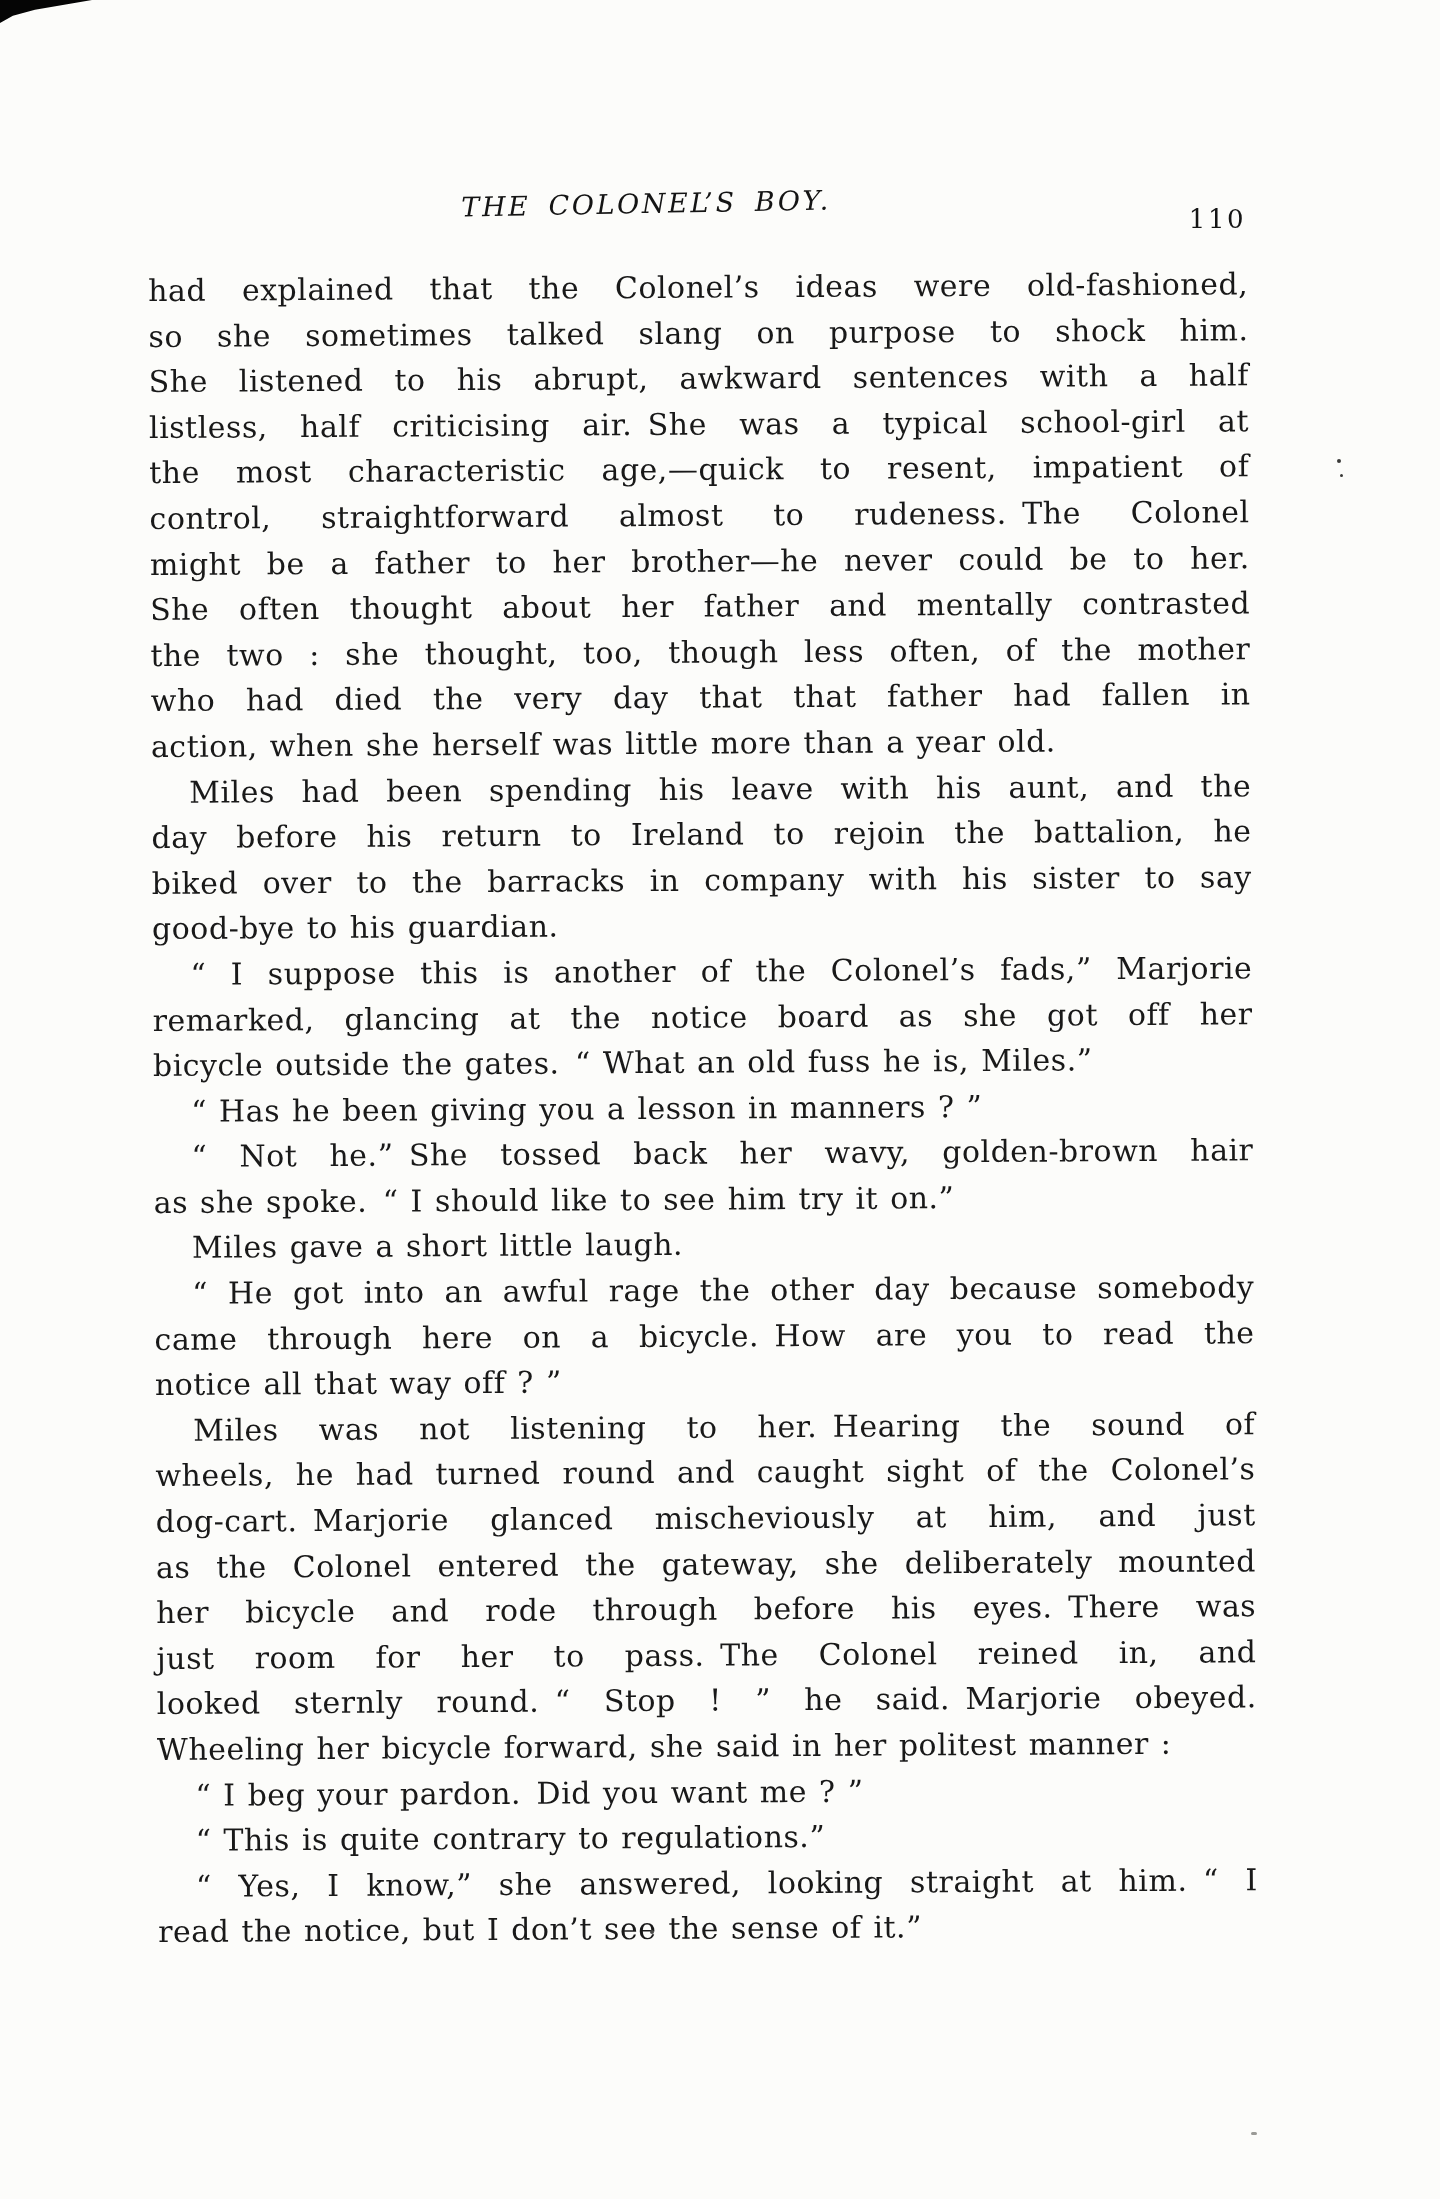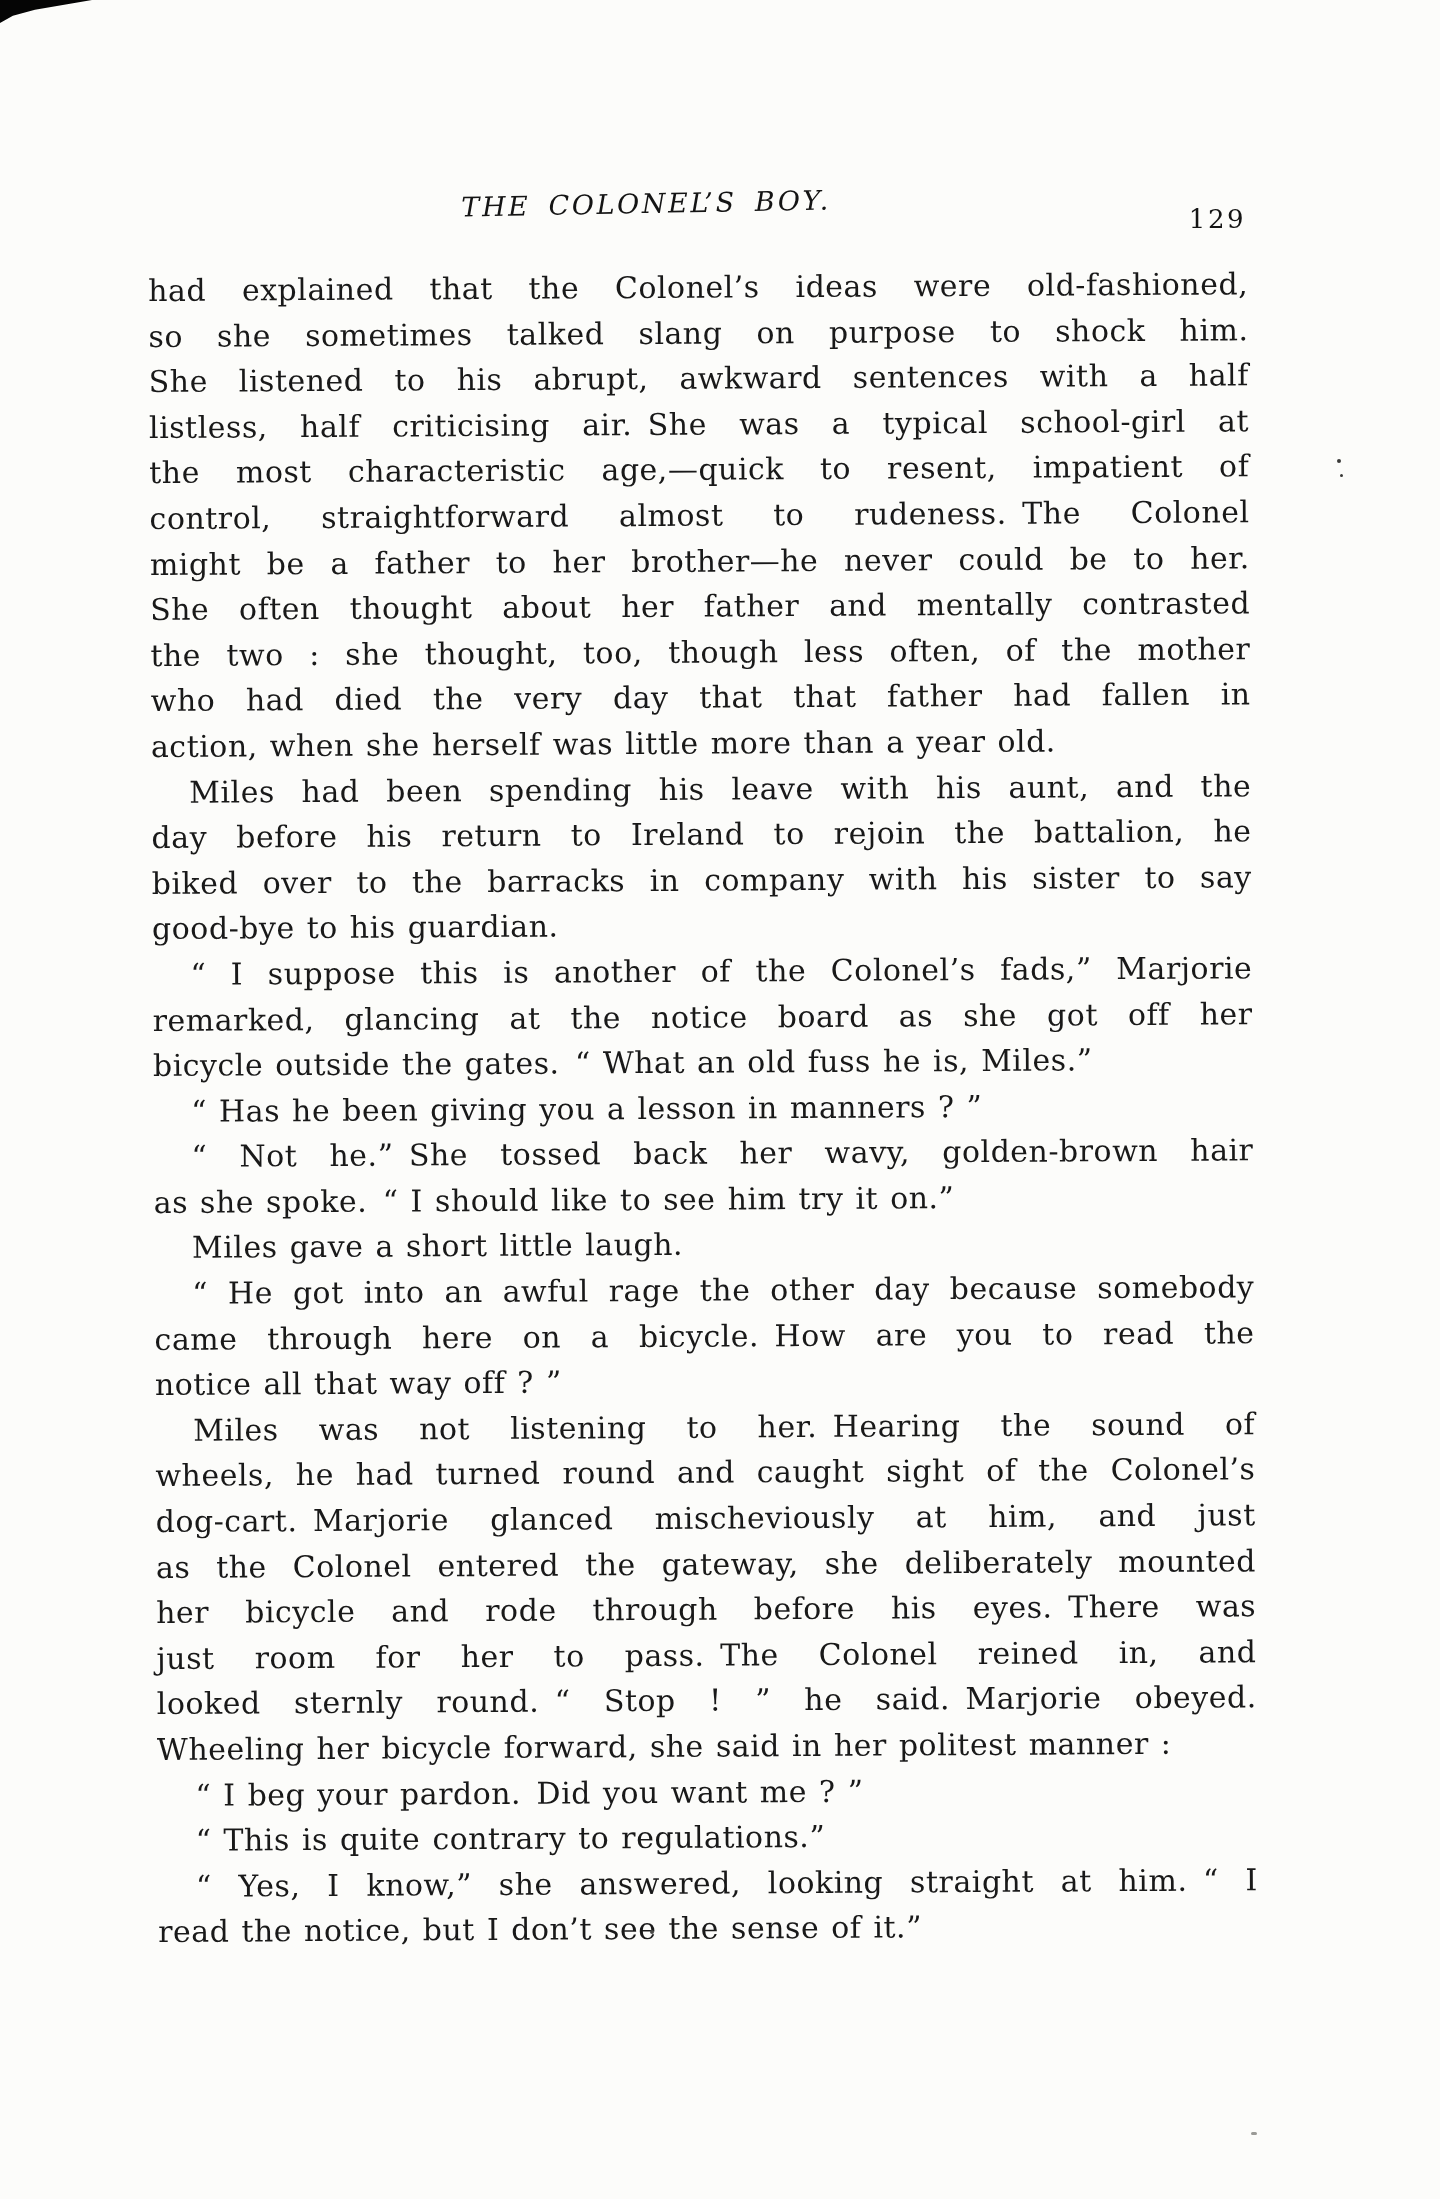--- a/index.html
+++ b/index.html
@@ -90,21 +90,21 @@
 </style>
 </head>
 <body>
 
 <div class="page">
 
   <div class="corner-artifact"></div>
 
   <div class="running-head">
     <div class="head-title">THE COLONEL’S BOY.</div>
-    <div class="page-number">129</div>
+    <div class="page-number">110</div>
   </div>
 
   <div class="page-body">
       <div class="para">
         <div class="line">had explained that the Colonel’s ideas were old-fashioned,</div>
         <div class="line">so she sometimes talked slang on purpose to shock him.</div>
         <div class="line">She listened to his abrupt, awkward sentences with a half</div>
         <div class="line">listless, half criticising air. She was a typical school-girl at</div>
         <div class="line">the most characteristic age,—quick to resent, impatient of</div>
         <div class="line">control, straightforward almost to rudeness. The Colonel</div>

